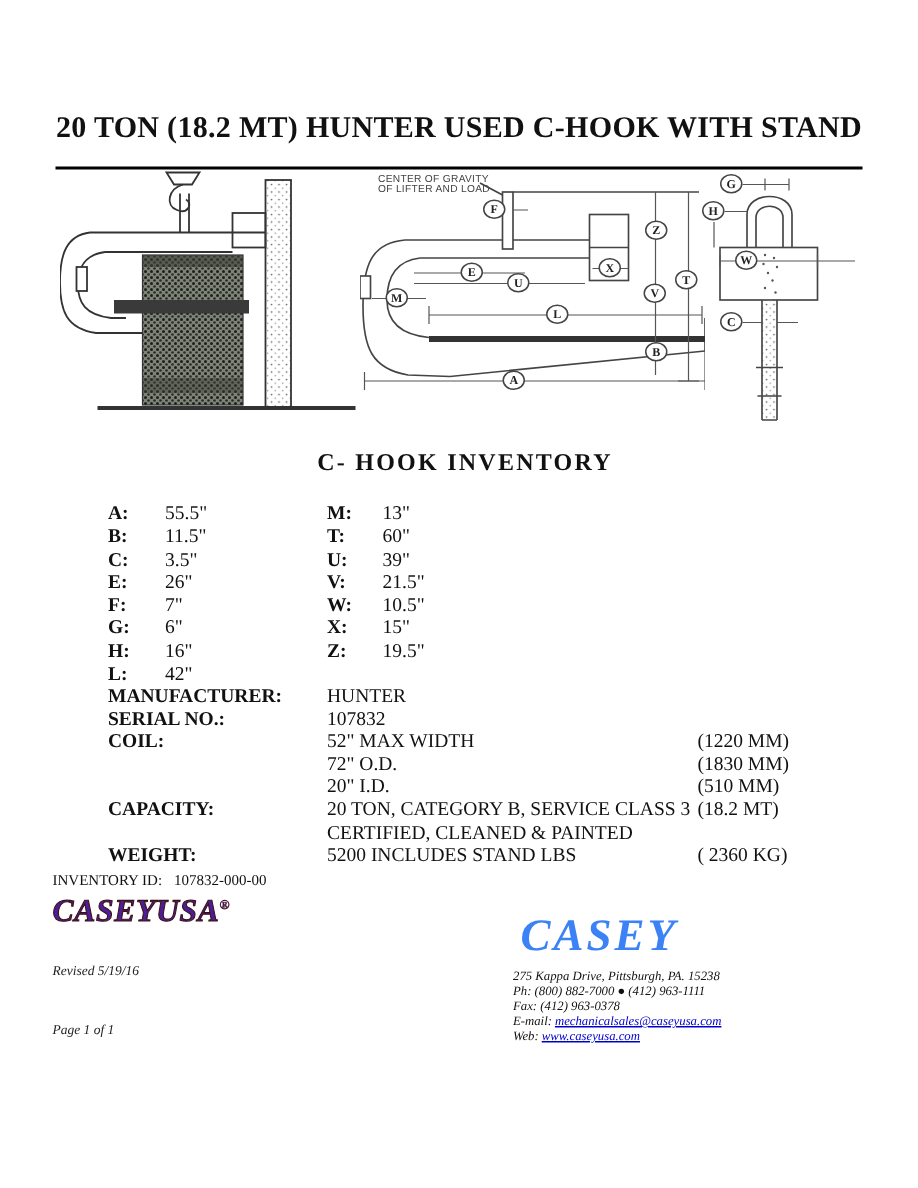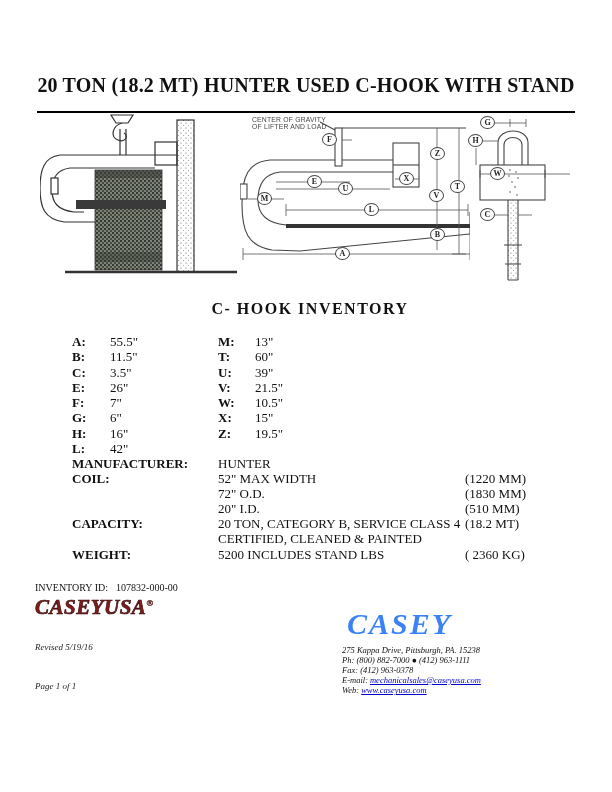--- a/index.html
+++ b/index.html
@@ -39,21 +39,21 @@
   .specs { position:absolute; left:72px; top:456px; font-size:13px; }
   .spec-row { height:15.1px; white-space:nowrap; }
   .sl { display:inline-block; width:146px; font-weight:bold; }
   .sv { display:inline-block; width:247px; }
   .sm { display:inline-block; }
 
   
   .inventory { position:absolute; left:35px; top:582px; font-size:10px; }
   .inventory .inv-val { margin-left:8px; }
   .brand-small { position:absolute; left:35px; top:595px; font-size:21px;
-                 font-weight:bold; font-style:italic; color:#7f1d1d;
+                 font-weight:bold; font-style:italic; color:#4c1d95;
                  letter-spacing:0.5px; -webkit-text-stroke:0.7px #3a0f0e; }
   .brand-small sup { font-size:9px; -webkit-text-stroke:0.3px #3a0f0e; }
   .fineprint { position:absolute; left:35px; font-size:9px; font-style:italic; color:#222; }
   .revised { top:642px; }
   .pagenum { top:681px; }
   .brand-large { position:absolute; left:347px; top:610px; font-size:30px;
                  line-height:28px; font-weight:bold; font-style:italic;
                  color:#3b82f6; letter-spacing:2px; }
   .addr { position:absolute; left:342px; top:645px; font-size:8.5px;
           line-height:10px; font-style:italic; color:#111; }
@@ -197,30 +197,33 @@
     <div class="dim-row"><span class="dl">W:</span><span class="dv">10.5"</span></div>
     <div class="dim-row"><span class="dl">X:</span><span class="dv">15"</span></div>
     <div class="dim-row"><span class="dl">Z:</span><span class="dv">19.5"</span></div>
   </div>
 
   <div class="specs">
     <div class="spec-row">
       <span class="sl">MANUFACTURER:</span><span class="sv">HUNTER</span>
     </div>
     <div class="spec-row">
+      <span class="sl">SERIAL NO.:</span><span class="sv">107832</span>
+    </div>
+    <div class="spec-row">
       <span class="sl">COIL:</span><span class="sv">52" MAX WIDTH</span><span class="sm">(1220 MM)</span>
     </div>
     <div class="spec-row">
       <span class="sl"></span><span class="sv">72" O.D.</span><span class="sm">(1830 MM)</span>
     </div>
     <div class="spec-row">
       <span class="sl"></span><span class="sv">20" I.D.</span><span class="sm">(510 MM)</span>
     </div>
     <div class="spec-row">
-      <span class="sl">CAPACITY:</span><span class="sv">20 TON, CATEGORY B, SERVICE CLASS 4</span><span class="sm">(18.2 MT)</span>
+      <span class="sl">CAPACITY:</span><span class="sv">20 TON, CATEGORY B, SERVICE CLASS 3</span><span class="sm">(18.2 MT)</span>
     </div>
     <div class="spec-row">
       <span class="sl"></span><span class="sv">CERTIFIED, CLEANED &amp; PAINTED</span>
     </div>
     <div class="spec-row">
       <span class="sl">WEIGHT:</span><span class="sv">5200 INCLUDES STAND LBS</span><span class="sm">( 2360 KG)</span>
     </div>
   </div>
 
   <div class="inventory">

